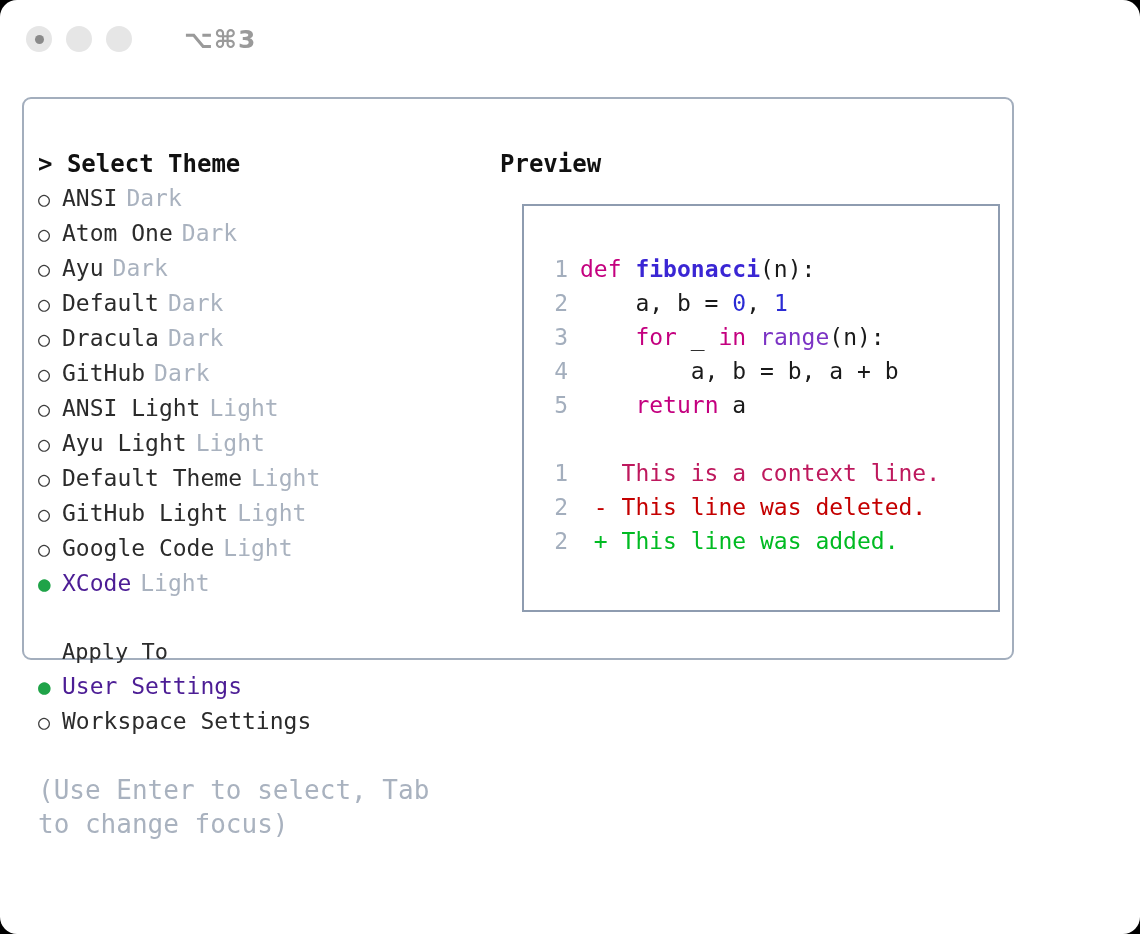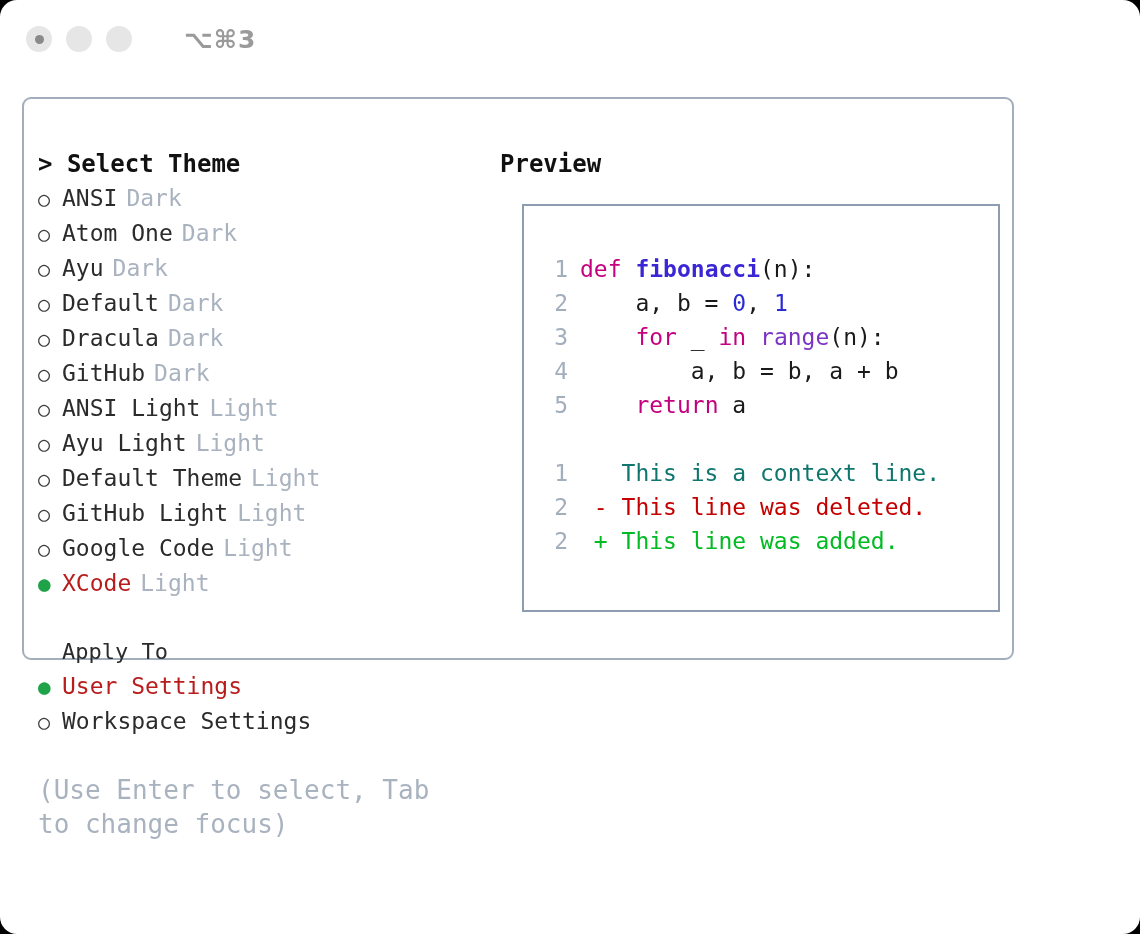--- a/index.html
+++ b/index.html
@@ -111,21 +111,21 @@
     color: #3c3c3c;
   }
   .bullet.selected {
     color: #1fa348;
     font-size: 21px;
   }
   .theme-name {
     color: #2b2b2b;
   }
   .theme-row.selected .theme-name {
-    color: #b91c1c;
+    color: #4c1d95;
   }
   .theme-kind {
     color: #a9b2bf;
     margin-left: 9px;
   }
 
   .group-label {
     font-size: 22px;
     color: #2b2b2b;
     line-height: 34px;
@@ -170,21 +170,21 @@
     margin-right: 12px;
   }
   .code-text { color: #1a1a1a; }
 
   .tok-kw   { color: #c4007f; }
   .tok-fn   { color: #3a26d4; font-weight: bold; }
   .tok-call { color: #7b33c4; }
   .tok-num  { color: #2b2bd4; }
   .tok-plain{ color: #1a1a1a; }
 
-  .diff-ctx { color: #0f766e; }
+  .diff-ctx { color: #be185d; }
   .diff-del { color: #c40000; }
   .diff-add { color: #00bb22; }
 
   .gap-line { height: 34px; }
 </style>
 </head>
 <body>
 
 <div id="page">
 

